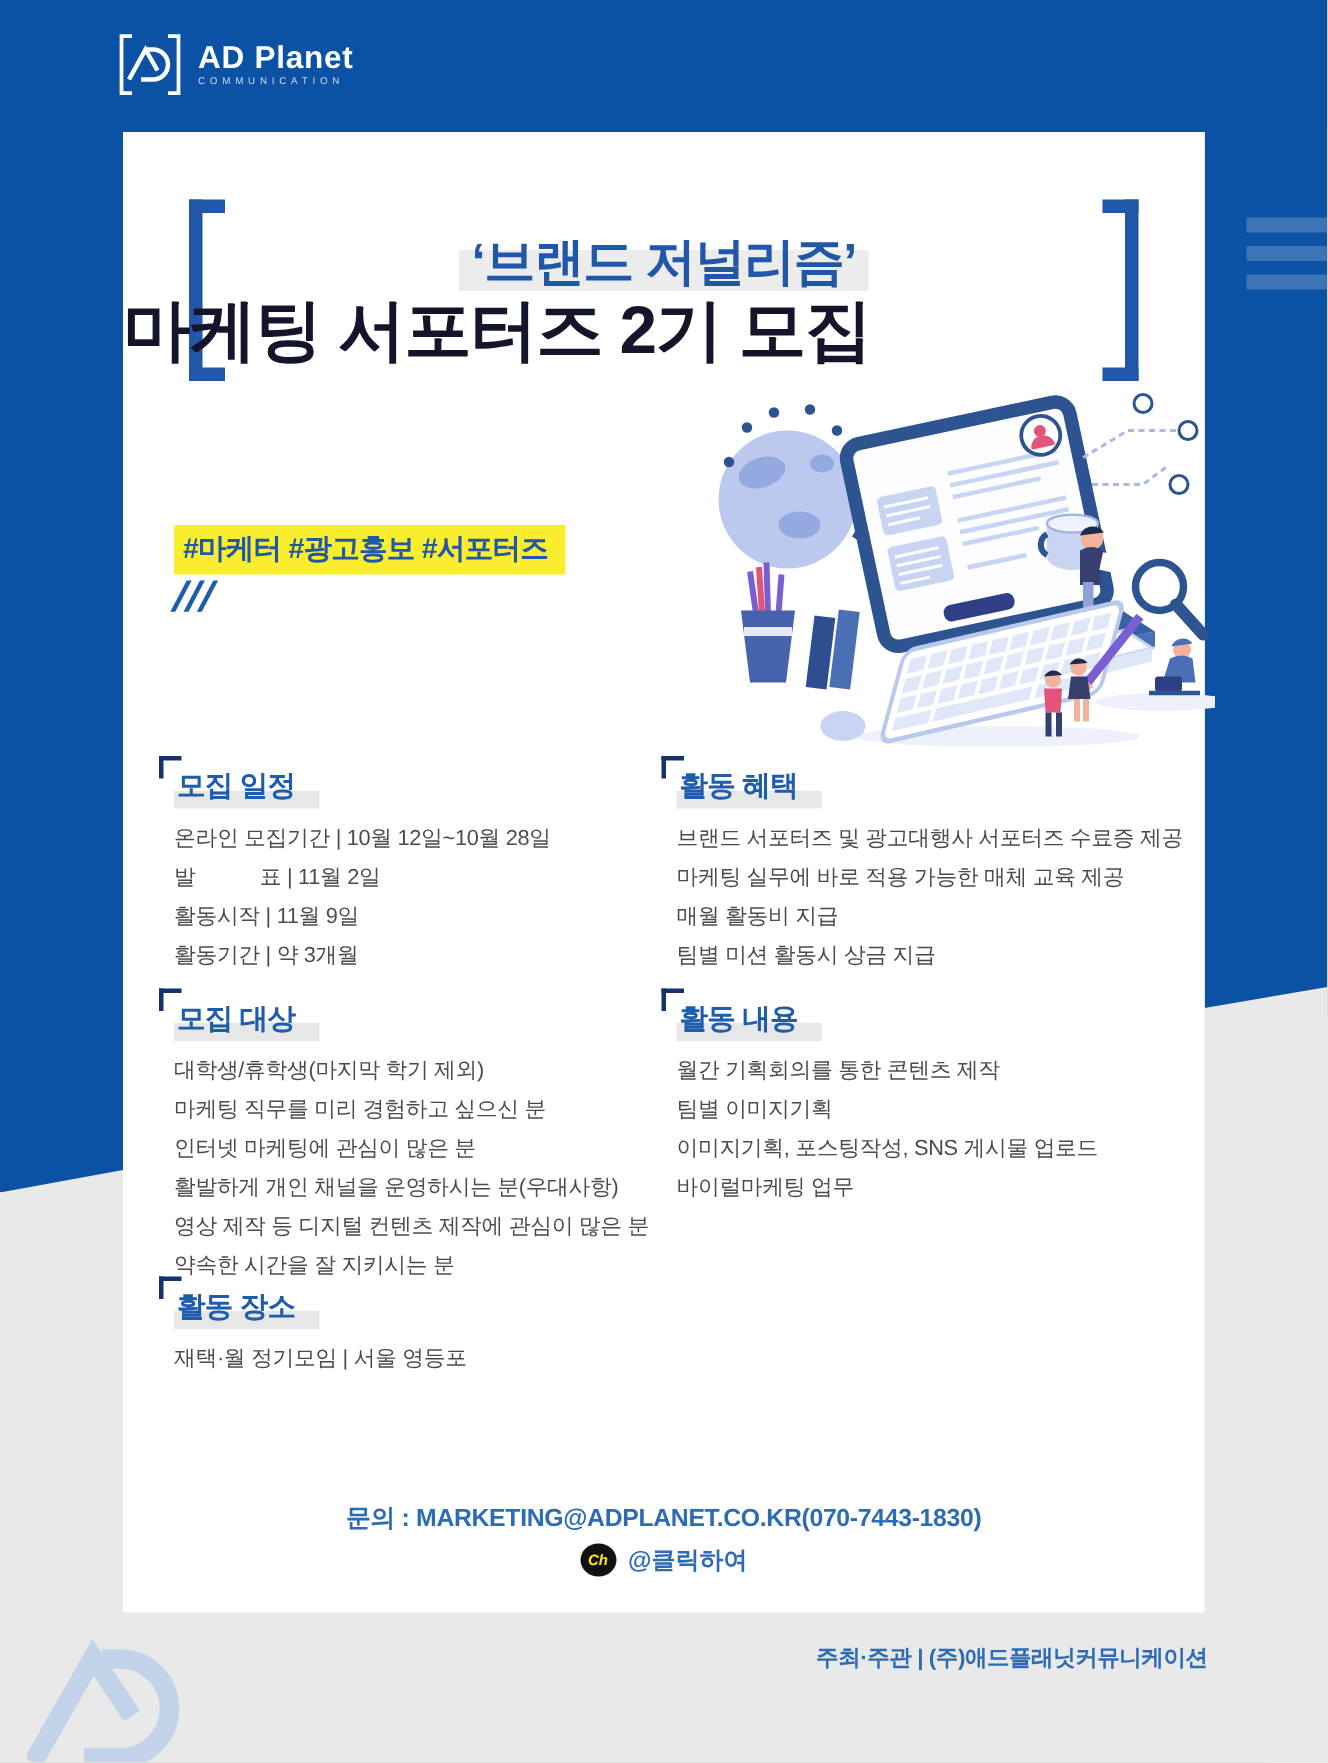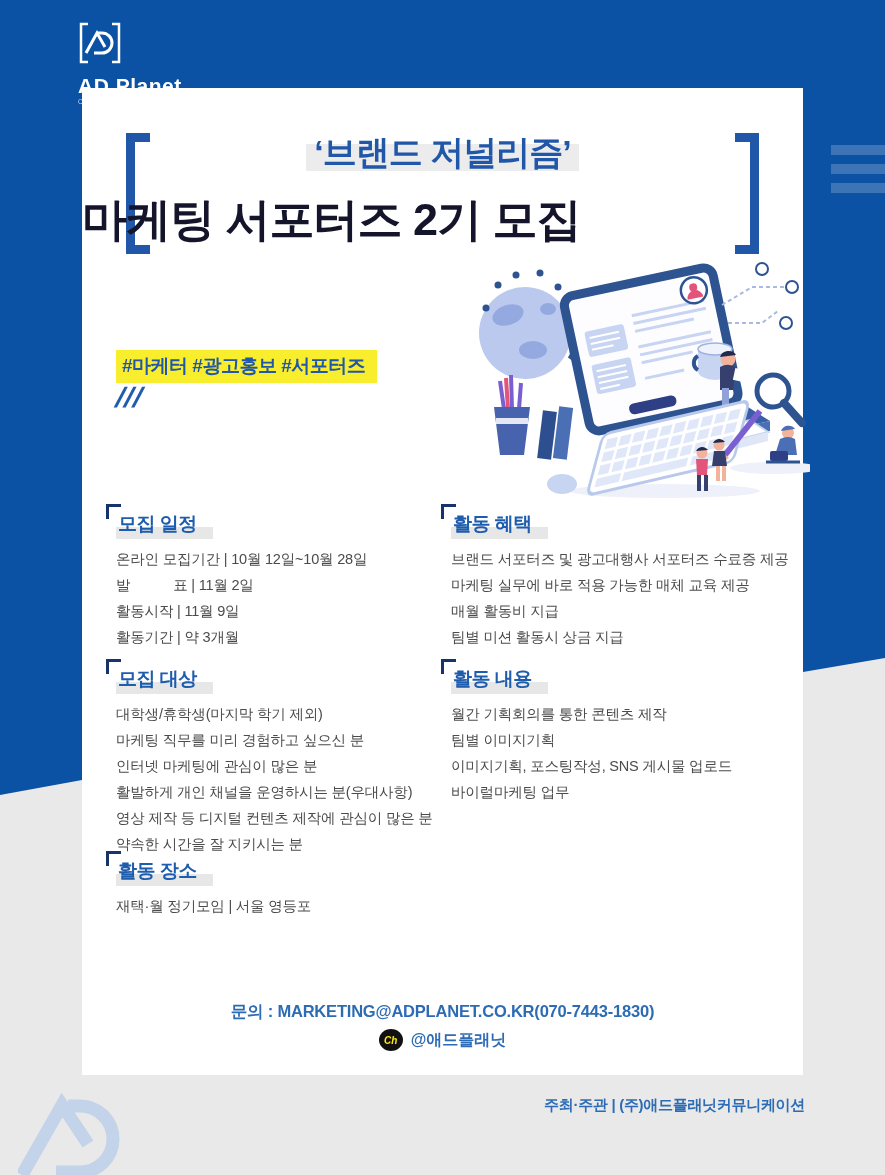--- a/index.html
+++ b/index.html
@@ -8,32 +8,32 @@
 
   
   .blue-top{position:absolute;left:0;top:0;width:885px;height:88px;background:#0b52a4;}
   .blue-left{position:absolute;left:0;top:88px;width:82px;height:707px;background:#0b52a4;
              clip-path:polygon(0 0,100% 0,100% calc(100% - 15px),0 100%);}
   .blue-right{position:absolute;left:803px;top:88px;width:82px;height:584px;background:#0b52a4;
               clip-path:polygon(0 0,100% 0,100% calc(100% - 14px),0 100%);}
   .side-bar{position:absolute;left:831px;width:54px;height:10px;background:#3c74b6;}
 
   
-  .logo{position:absolute;left:78px;top:21px;display:flex;align-items:flex-start;gap:10px;flex-direction:column;}
+  .logo{position:absolute;left:78px;top:21px;display:flex;align-items:center;gap:10px;}
   .logo-text .t1{color:#fff;font-size:21px;font-weight:bold;letter-spacing:.5px;line-height:22px;}
   .logo-text .t2{color:#c9d6ea;font-size:6.5px;letter-spacing:3.2px;line-height:9px;}
 
   
   .card{position:absolute;left:82px;top:88px;width:721px;height:987px;background:#ffffff;}
 
   
   .brk{position:absolute;top:45px;width:24px;height:121px;box-sizing:border-box;}
   .brk.l{left:44px;border-left:9px solid #2157a8;border-top:9px solid #2157a8;border-bottom:9px solid #2157a8;}
   .brk.r{left:653px;border-right:9px solid #2157a8;border-top:9px solid #2157a8;border-bottom:9px solid #2157a8;}
-  .subtitle{position:absolute;left:0;top:42px;width:100%;text-align:center;font-size:34px;font-weight:bold;
+  .subtitle{position:absolute;left:0;top:64px;width:100%;text-align:center;font-size:34px;font-weight:bold;
             color:#2157a8;letter-spacing:-1px;}
   .subtitle span{background:linear-gradient(to bottom,transparent 28%,#ececec 28%);padding:0 8px;}
   .main-title{position:absolute;left:0;top:102px;width:100%;font-size:45px;font-weight:800;
               color:#14142a;letter-spacing:-1px;}
 
   
   .hashtag{position:absolute;left:34px;top:262px;background:#f8ee2e;color:#2157a8;font-weight:bold;
            font-size:19px;padding:3px 12px 4px 6px;letter-spacing:-.5px;}
   .slashes{position:absolute;left:34px;top:294px;color:#1f5cad;font-weight:800;font-style:italic;
            font-size:28px;letter-spacing:1px;transform:skewX(-8deg);}
@@ -312,21 +312,21 @@
           <div class="sec-line">재택·월 정기모임 | 서울 영등포</div>
         </div>
     </div>
 
 
     <div class="contact">문의 : MARKETING@ADPLANET.CO.KR(070-7443-1830)</div>
     <div class="kakao-row">
       <span class="kakao-bubble">
         <span class="kakao-ch">Ch</span>
       </span>
-      <span class="kakao-id">@애드플래닛</span>
+      <span class="kakao-id">@클릭하여</span>
     </div>
   </div>
 
   <div class="footer">주최·주관 | (주)애드플래닛커뮤니케이션</div>
 
   <svg class="watermark" width="122" height="83" viewBox="0 0 122 83">
     <g stroke="#c3d3e9" stroke-width="13" fill="none">
       <path d="M4 83 L44 13 L70 52"></path>
       <path d="M50 14 h12 a33 33 0 0 1 0 66 h-24"></path>
     </g>

